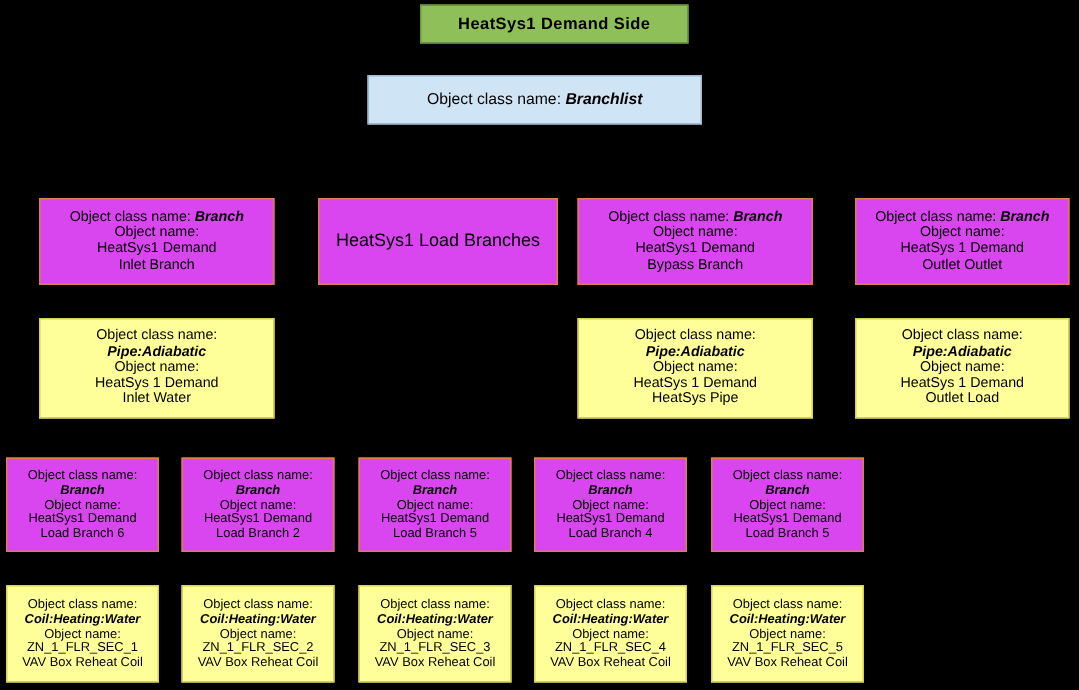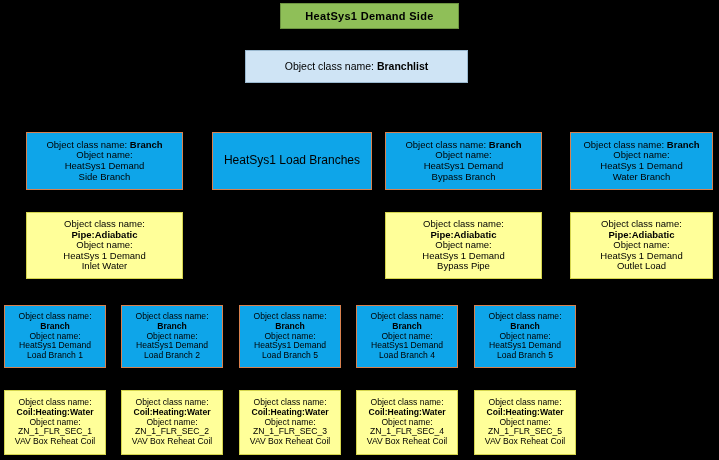--- a/index.html
+++ b/index.html
@@ -46,101 +46,101 @@
     font-weight: bold;
     font-size: 11px;
     letter-spacing: 0.3px;
   }
   .n-list {
     background: #cfe4f5;
     border-color: #9ab8cf;
     font-size: 10.5px;
   }
   .n-branch {
-    background: #0ea5e9;
+    background: #d946ef;
     border-color: #d8814f;
     font-size: 9.5px;
   }
   .n-pipe, .n-coil {
     background: #ffff99;
     border-color: #d4d44d;
     font-size: 9.5px;
   }
   .n-small { font-size: 8.6px; }
   .b { font-weight: normal; }
-  .bi { font-weight: bold; }
+  .bi { font-weight: bold; font-style: italic; }
 </style>
 </head>
 <body>
 
 <div class="canvas">
 
   <div class="node n-title" style="left:280px; top:3px; width:179px; height:26px;">
     <span class="ln">HeatSys1 Demand Side</span>
   </div>
 
   <div class="node n-list" style="left:245px; top:50px; width:223px; height:33px;">
     <span class="ln"><b class="b">Object class name: </b><b class="bi">Branchlist</b></span>
   </div>
 
   <div class="node n-branch" style="left:26px; top:132px; width:157px; height:58px;">
     <span class="ln"><b class="b">Object class name: </b><b class="bi">Branch</b></span>
     <span class="ln">Object name:</span>
     <span class="ln">HeatSys1 Demand</span>
-    <span class="ln">Side Branch</span>
+    <span class="ln">Inlet Branch</span>
   </div>
 
   <div class="node n-branch" style="left:212px; top:132px; width:160px; height:58px;">
     <span class="ln" style="font-size:12px;">HeatSys1 Load Branches</span>
   </div>
 
   <div class="node n-branch" style="left:385px; top:132px; width:157px; height:58px;">
     <span class="ln"><b class="b">Object class name: </b><b class="bi">Branch</b></span>
     <span class="ln">Object name:</span>
     <span class="ln">HeatSys1 Demand</span>
     <span class="ln">Bypass Branch</span>
   </div>
 
   <div class="node n-branch" style="left:570px; top:132px; width:143px; height:58px;">
     <span class="ln"><b class="b">Object class name: </b><b class="bi">Branch</b></span>
     <span class="ln">Object name:</span>
     <span class="ln">HeatSys 1 Demand</span>
-    <span class="ln">Water Branch</span>
+    <span class="ln">Outlet Outlet</span>
   </div>
 
   <div class="node n-pipe" style="left:26px; top:212px; width:157px; height:67px;">
     <span class="ln b">Object class name:</span>
     <span class="ln bi">Pipe:Adiabatic</span>
     <span class="ln">Object name:</span>
     <span class="ln">HeatSys 1 Demand</span>
     <span class="ln">Inlet Water</span>
   </div>
 
   <div class="node n-pipe" style="left:385px; top:212px; width:157px; height:67px;">
     <span class="ln b">Object class name:</span>
     <span class="ln bi">Pipe:Adiabatic</span>
     <span class="ln">Object name:</span>
     <span class="ln">HeatSys 1 Demand</span>
-    <span class="ln">Bypass Pipe</span>
+    <span class="ln">HeatSys Pipe</span>
   </div>
 
   <div class="node n-pipe" style="left:570px; top:212px; width:143px; height:67px;">
     <span class="ln b">Object class name:</span>
     <span class="ln bi">Pipe:Adiabatic</span>
     <span class="ln">Object name:</span>
     <span class="ln">HeatSys 1 Demand</span>
     <span class="ln">Outlet Load</span>
   </div>
 
   <div class="node n-branch n-small" style="left:4px; top:305px; width:102px; height:63px;">
     <span class="ln b">Object class name:</span>
     <span class="ln bi">Branch</span>
     <span class="ln">Object name:</span>
     <span class="ln">HeatSys1 Demand</span>
-    <span class="ln">Load Branch 1</span>
+    <span class="ln">Load Branch 6</span>
   </div>
 
   <div class="node n-branch n-small" style="left:121px; top:305px; width:102px; height:63px;">
     <span class="ln b">Object class name:</span>
     <span class="ln bi">Branch</span>
     <span class="ln">Object name:</span>
     <span class="ln">HeatSys1 Demand</span>
     <span class="ln">Load Branch 2</span>
   </div>
 

